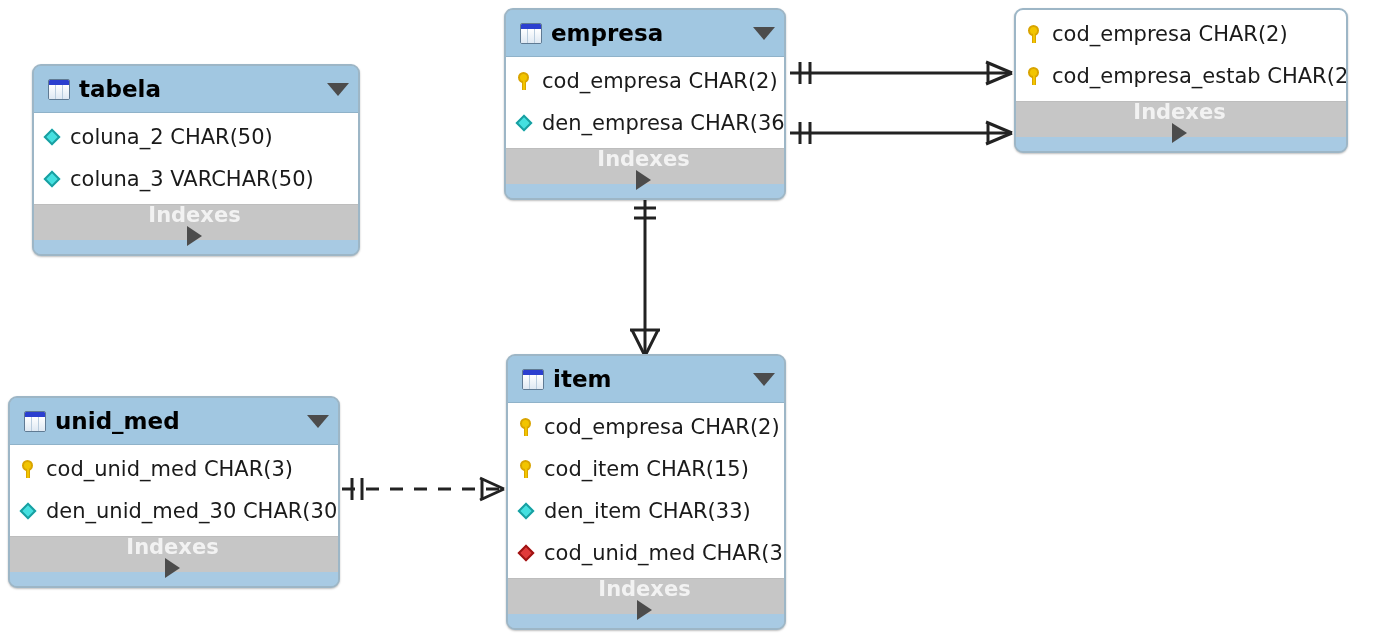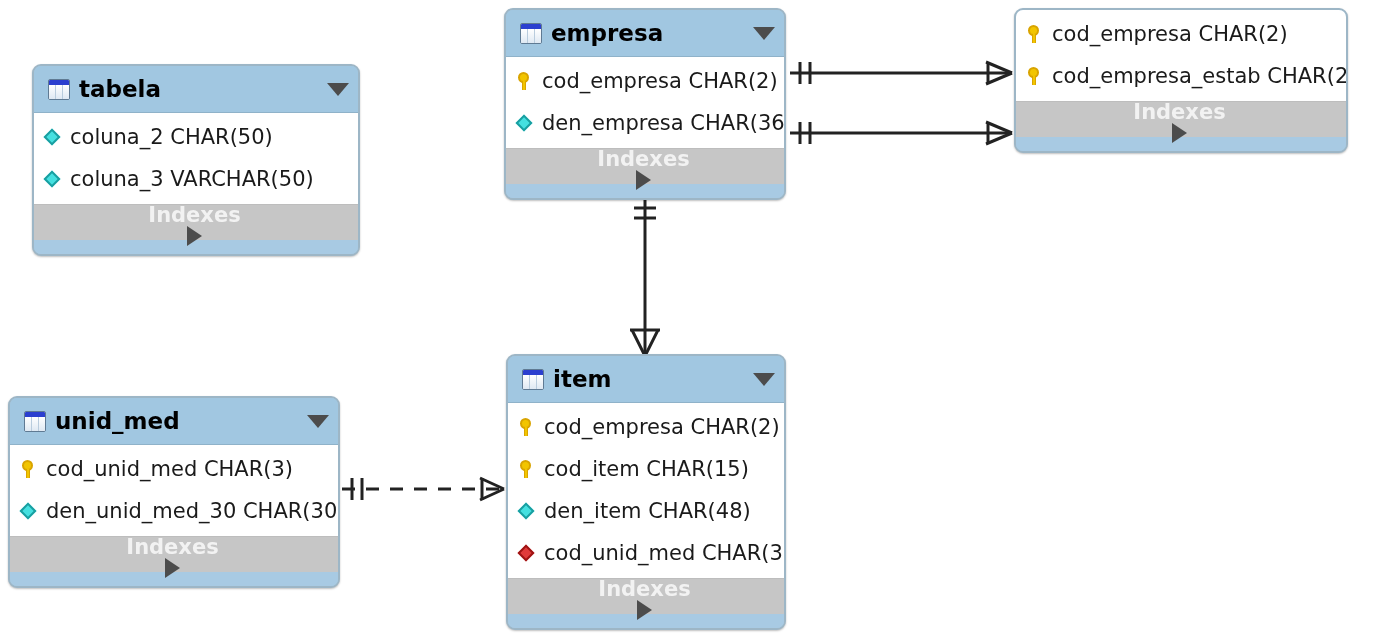--- a/index.html
+++ b/index.html
@@ -327,21 +327,21 @@
           <div class="col-row">
             <span class="ico ico-key"></span>
             <span class="col-label">cod_empresa CHAR(2)</span>
           </div>
           <div class="col-row">
             <span class="ico ico-key"></span>
             <span class="col-label">cod_item CHAR(15)</span>
           </div>
           <div class="col-row">
             <span class="ico ico-dia-cyan"></span>
-            <span class="col-label">den_item CHAR(48)</span>
+            <span class="col-label">den_item CHAR(33)</span>
           </div>
           <div class="col-row">
             <span class="ico ico-dia-red"></span>
             <span class="col-label">cod_unid_med CHAR(3)</span>
           </div>
         </div>
         <div class="tb-indexes">
           <span class="tb-indexes-label">Indexes</span>
           <span class="tb-arrow"></span>
         </div>

